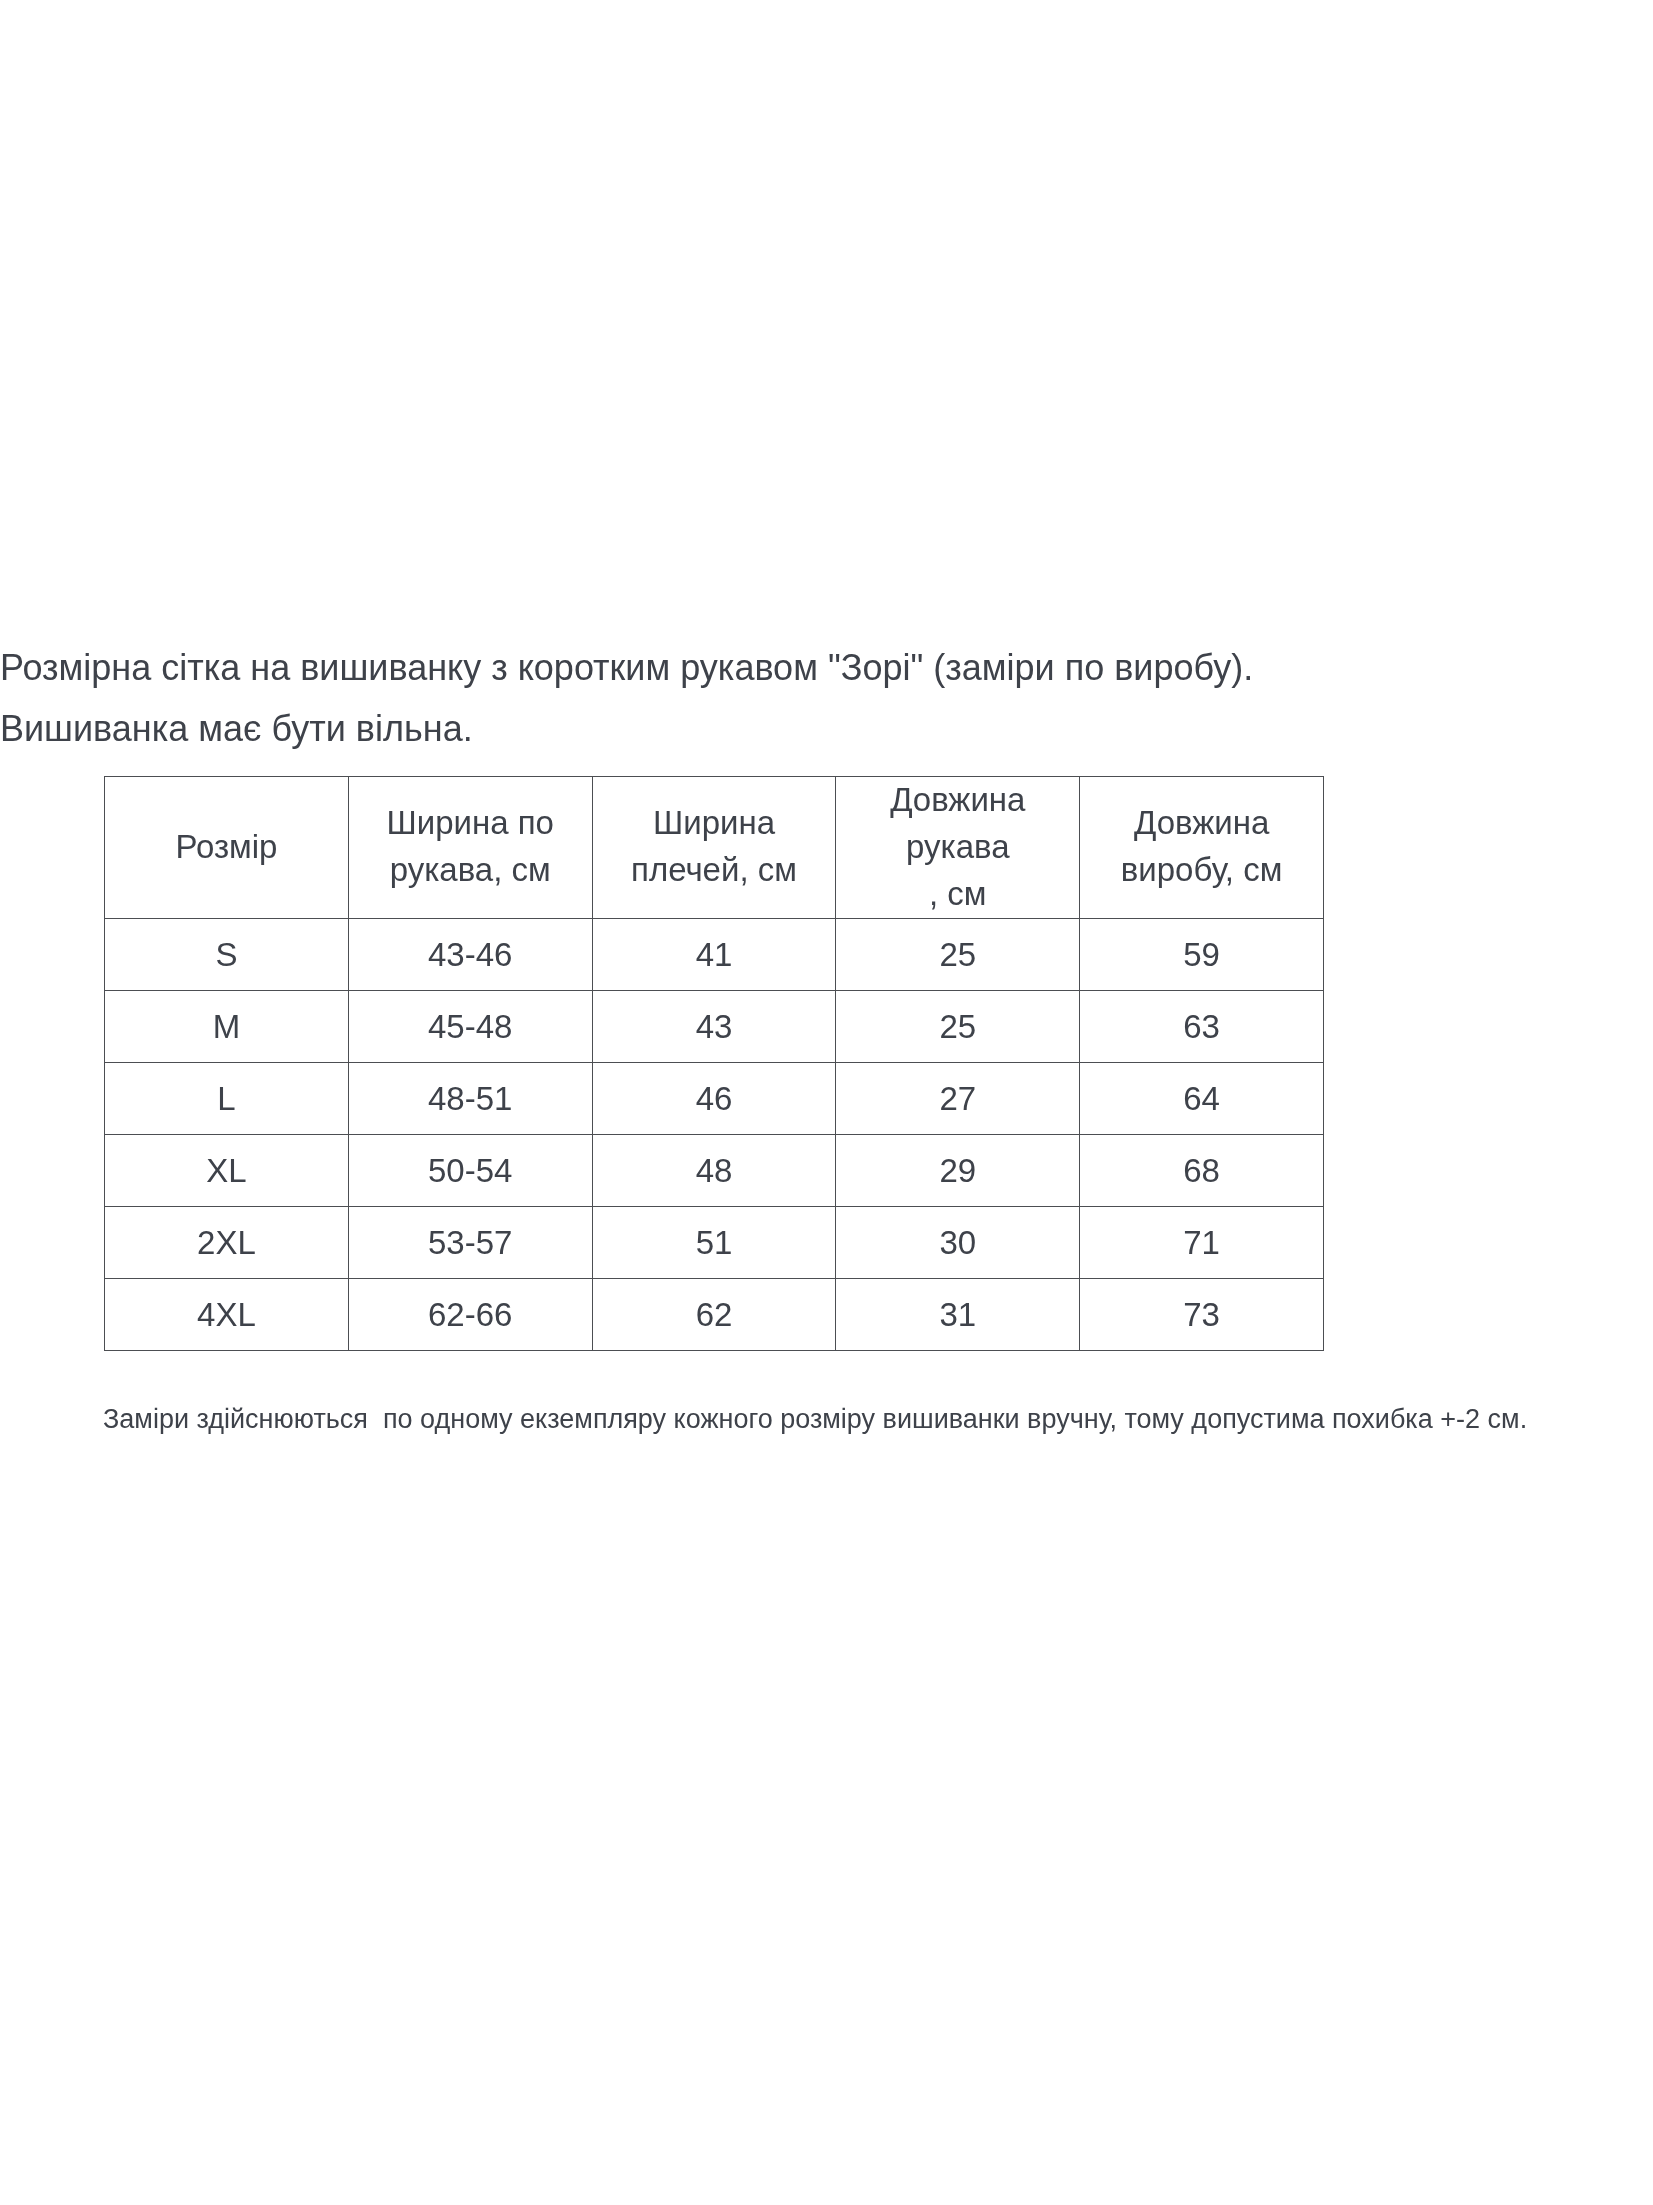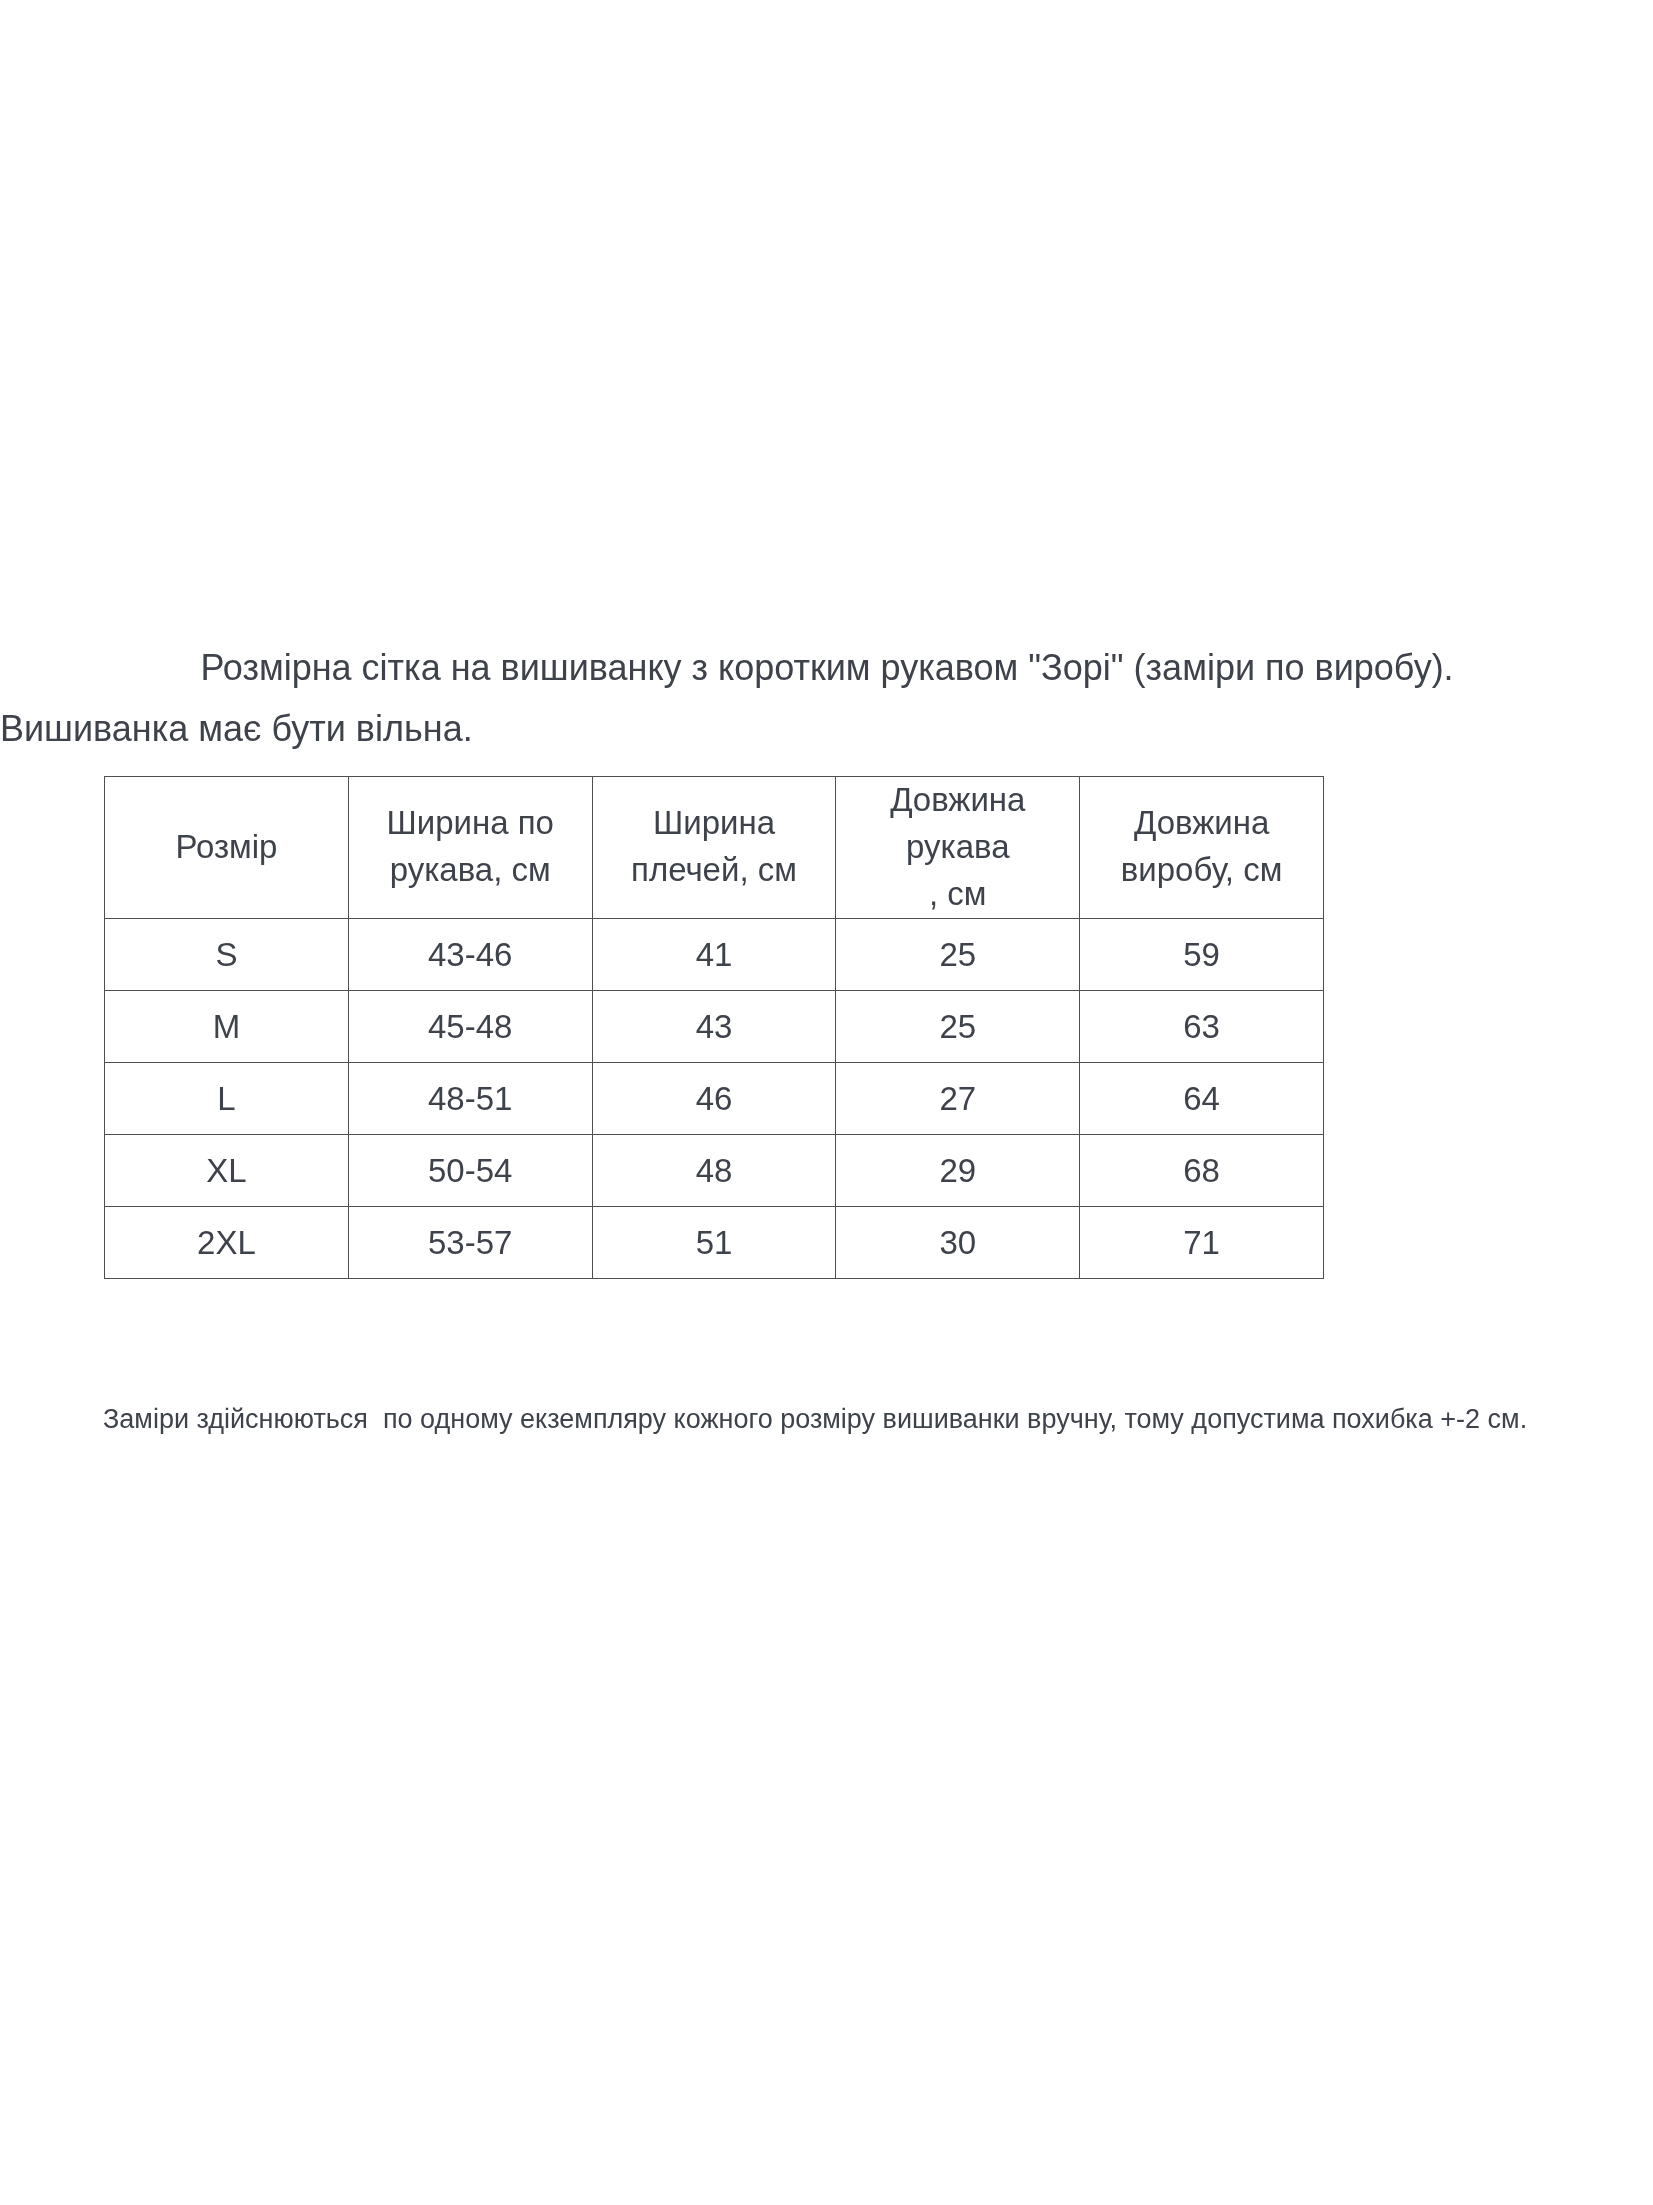--- a/index.html
+++ b/index.html
@@ -8,21 +8,21 @@
     width:1654px; height:2205px;
     font-family:"Liberation Sans", sans-serif;
     color:#3e424a;
     position:relative;
     overflow:hidden;
   }
   .page { position:relative; width:1654px; height:2205px; background:#ffffff; }
 
   .doc-title {
     position:absolute; top:650px; left:0; width:1654px;
-    text-align:center; font-size:36px; line-height:1;
+    text-align:left; font-size:36px; line-height:1;
     color:#3e424a; font-weight:normal;
   }
   .doc-subtitle {
     position:absolute; top:711px; left:0; width:1654px;
     font-size:36px; line-height:1;
     color:#3e424a; font-weight:normal;
   }
 
   table.size-table {
     position:absolute; left:104px; top:776px;
@@ -114,19 +114,26 @@
         <td>29</td>
         <td>68</td>
       </tr>
       <tr>
         <td>2XL</td>
         <td>53-57</td>
         <td>51</td>
         <td>30</td>
         <td>71</td>
       </tr>
+      <tr>
+        <td>4XL</td>
+        <td>62-66</td>
+        <td>62</td>
+        <td>31</td>
+        <td>73</td>
+      </tr>
     </tbody>
   </table>
 
   <div class="footnote">Заміри здійснюються  по одному екземпляру кожного розміру вишиванки вручну, тому допустима похибка +-2 см.</div>
 
 </div>
 
 
 </body></html>

